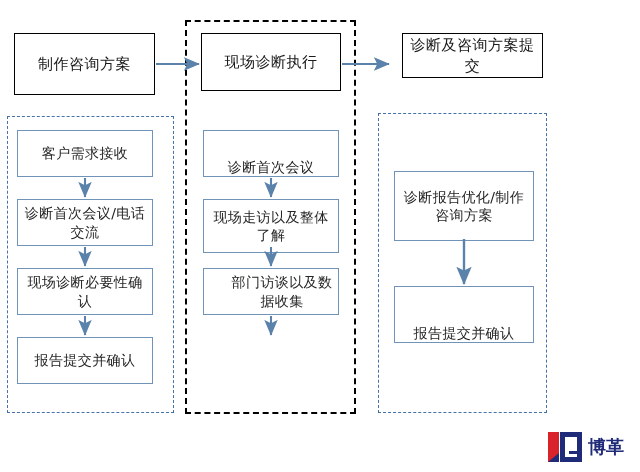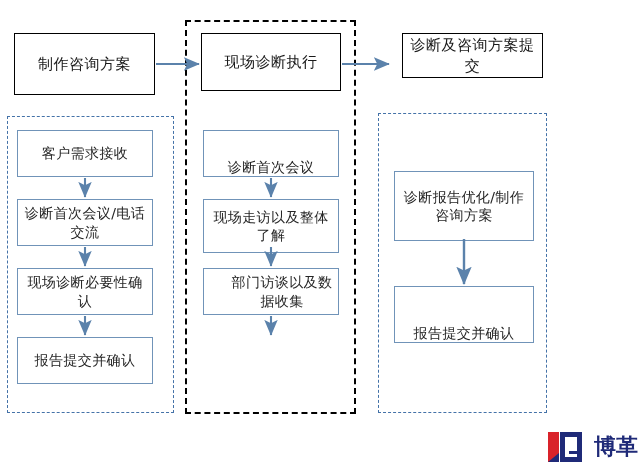--- a/index.html
+++ b/index.html
@@ -132,22 +132,22 @@
   }
   #logo .mark .g-shape:before {
     content: "";
     position: absolute;
     left: 4px; top: 12px;
     width: 8px;
     height: 5px;
     background: #1f2a78;
   }
   #logo .word {
-    margin-left: 12px;
-    font-size: 22px;
+    margin-left: 6px;
+    font-size: 18px;
     font-weight: bold;
     color: #1f2a78;
     letter-spacing: 0px;
     line-height: 1;
     white-space: nowrap;
   }
 </style>
 </head>
 <body>
 

